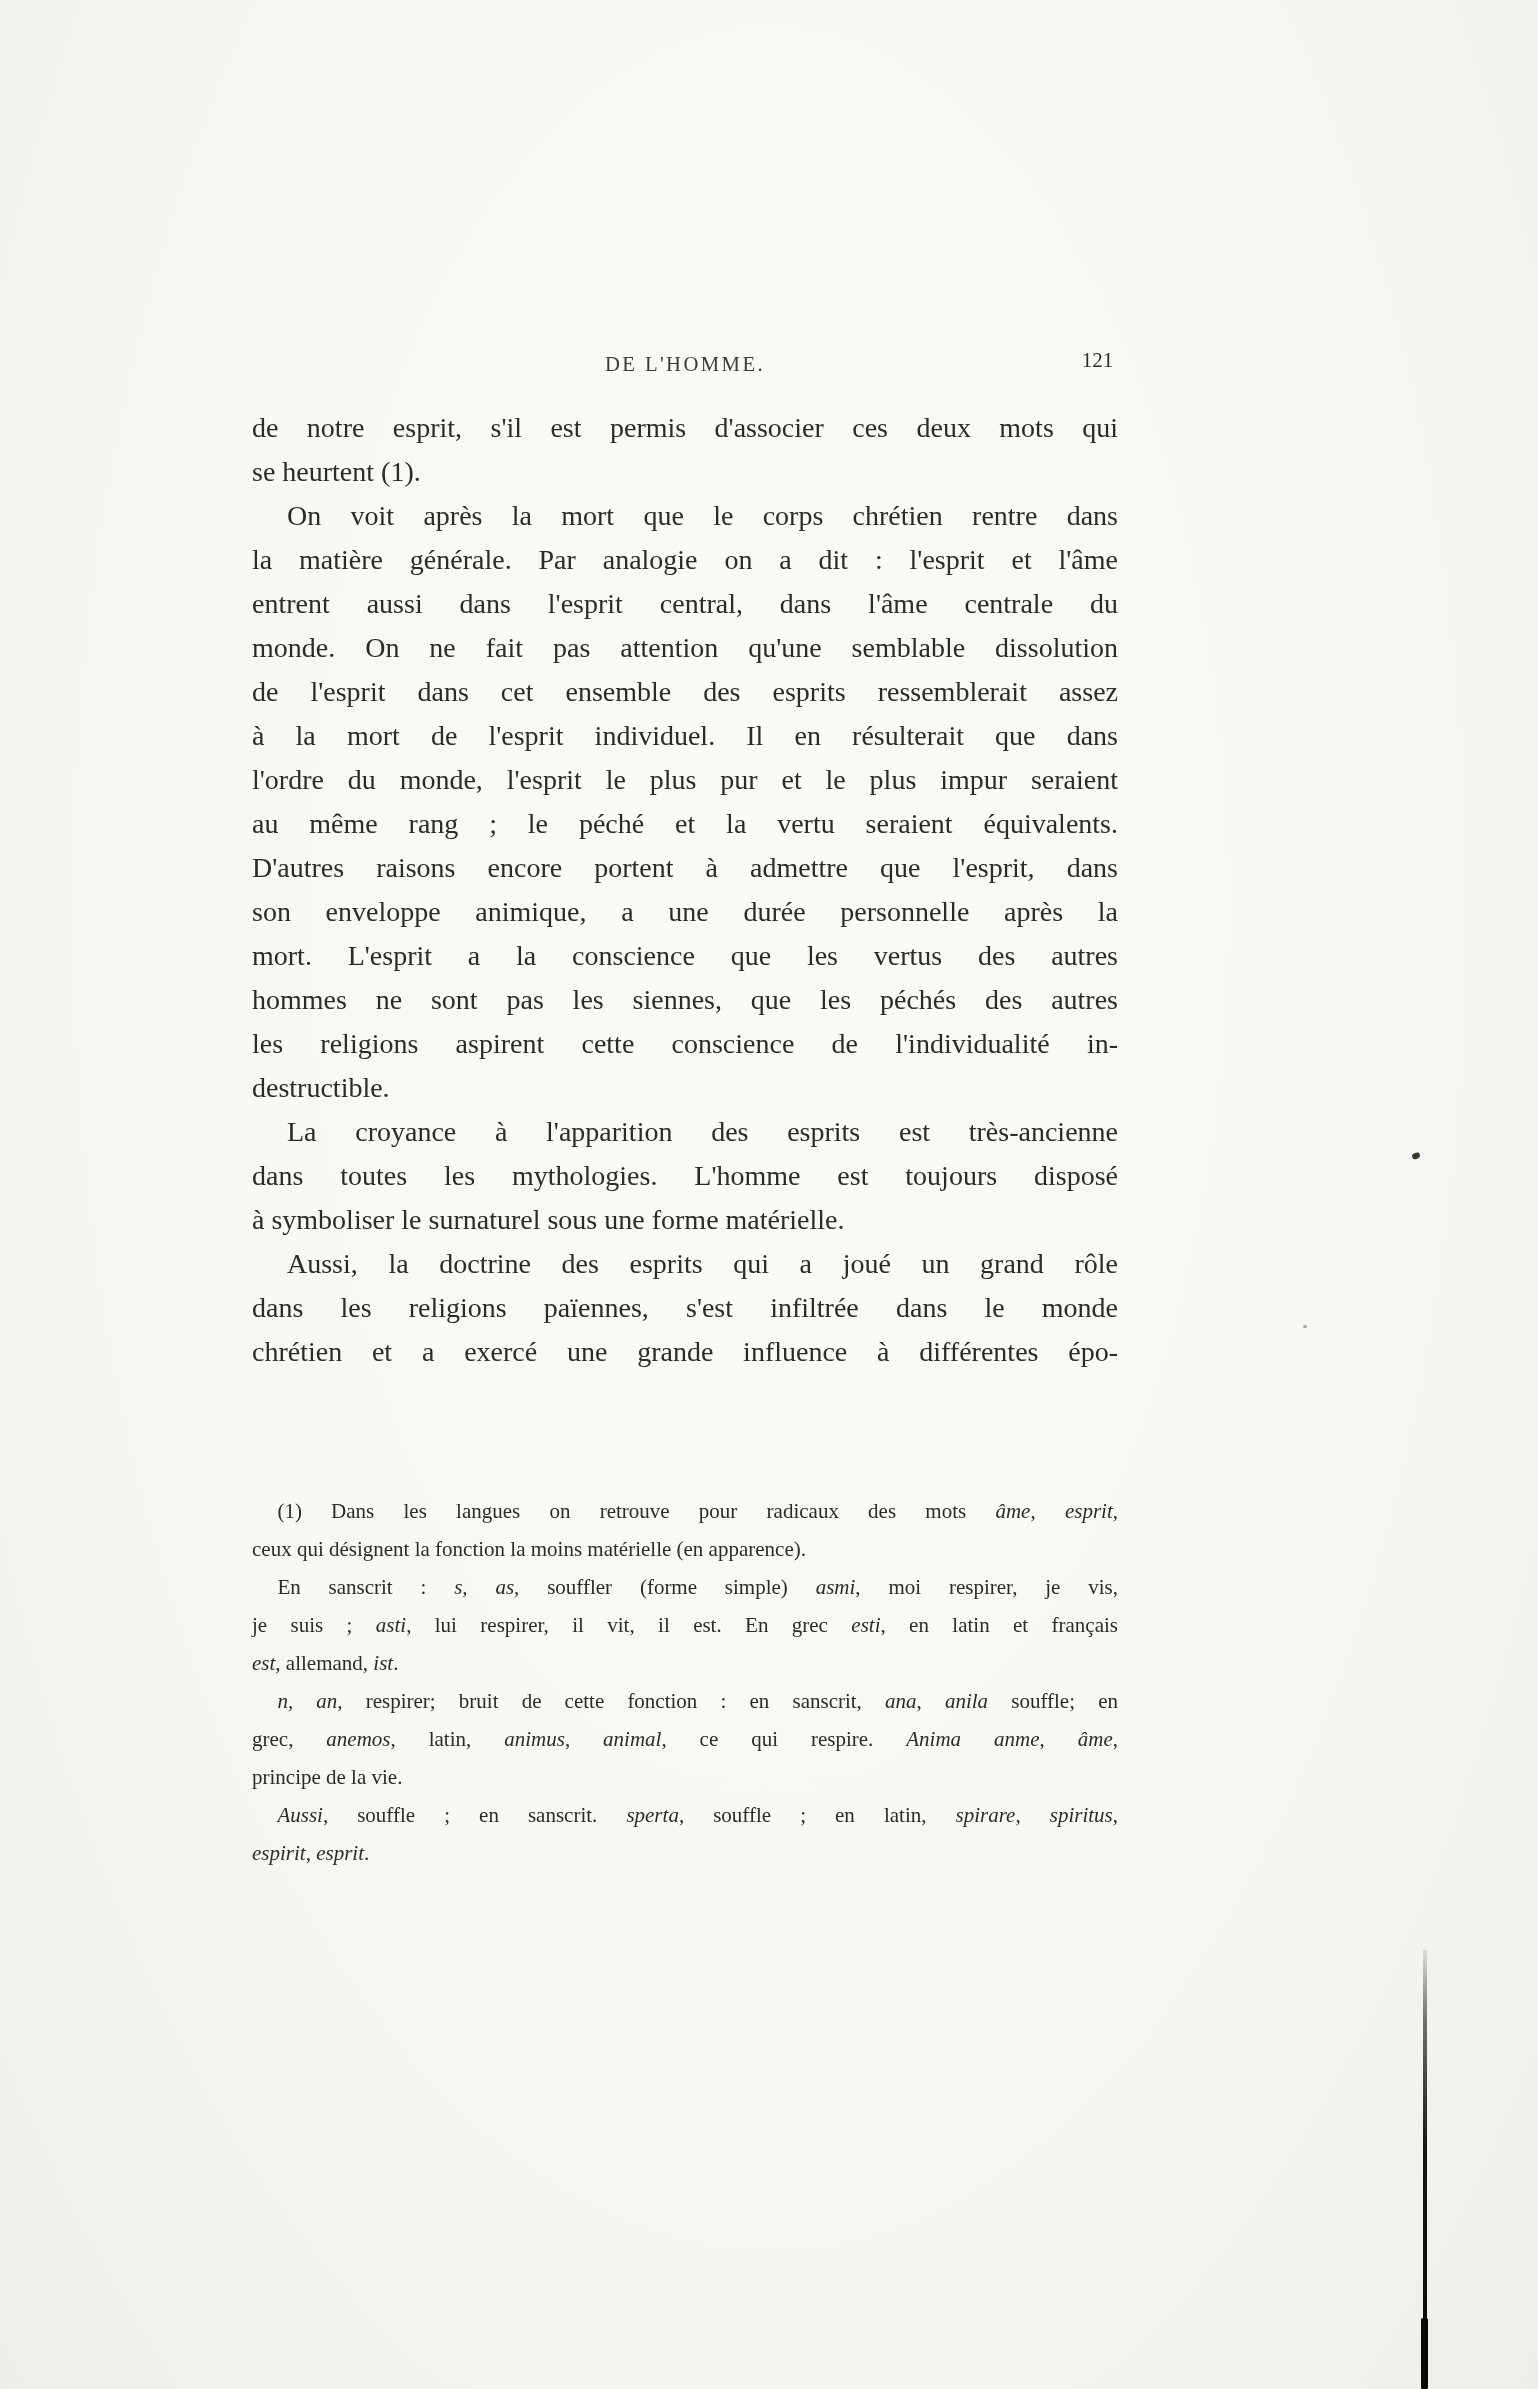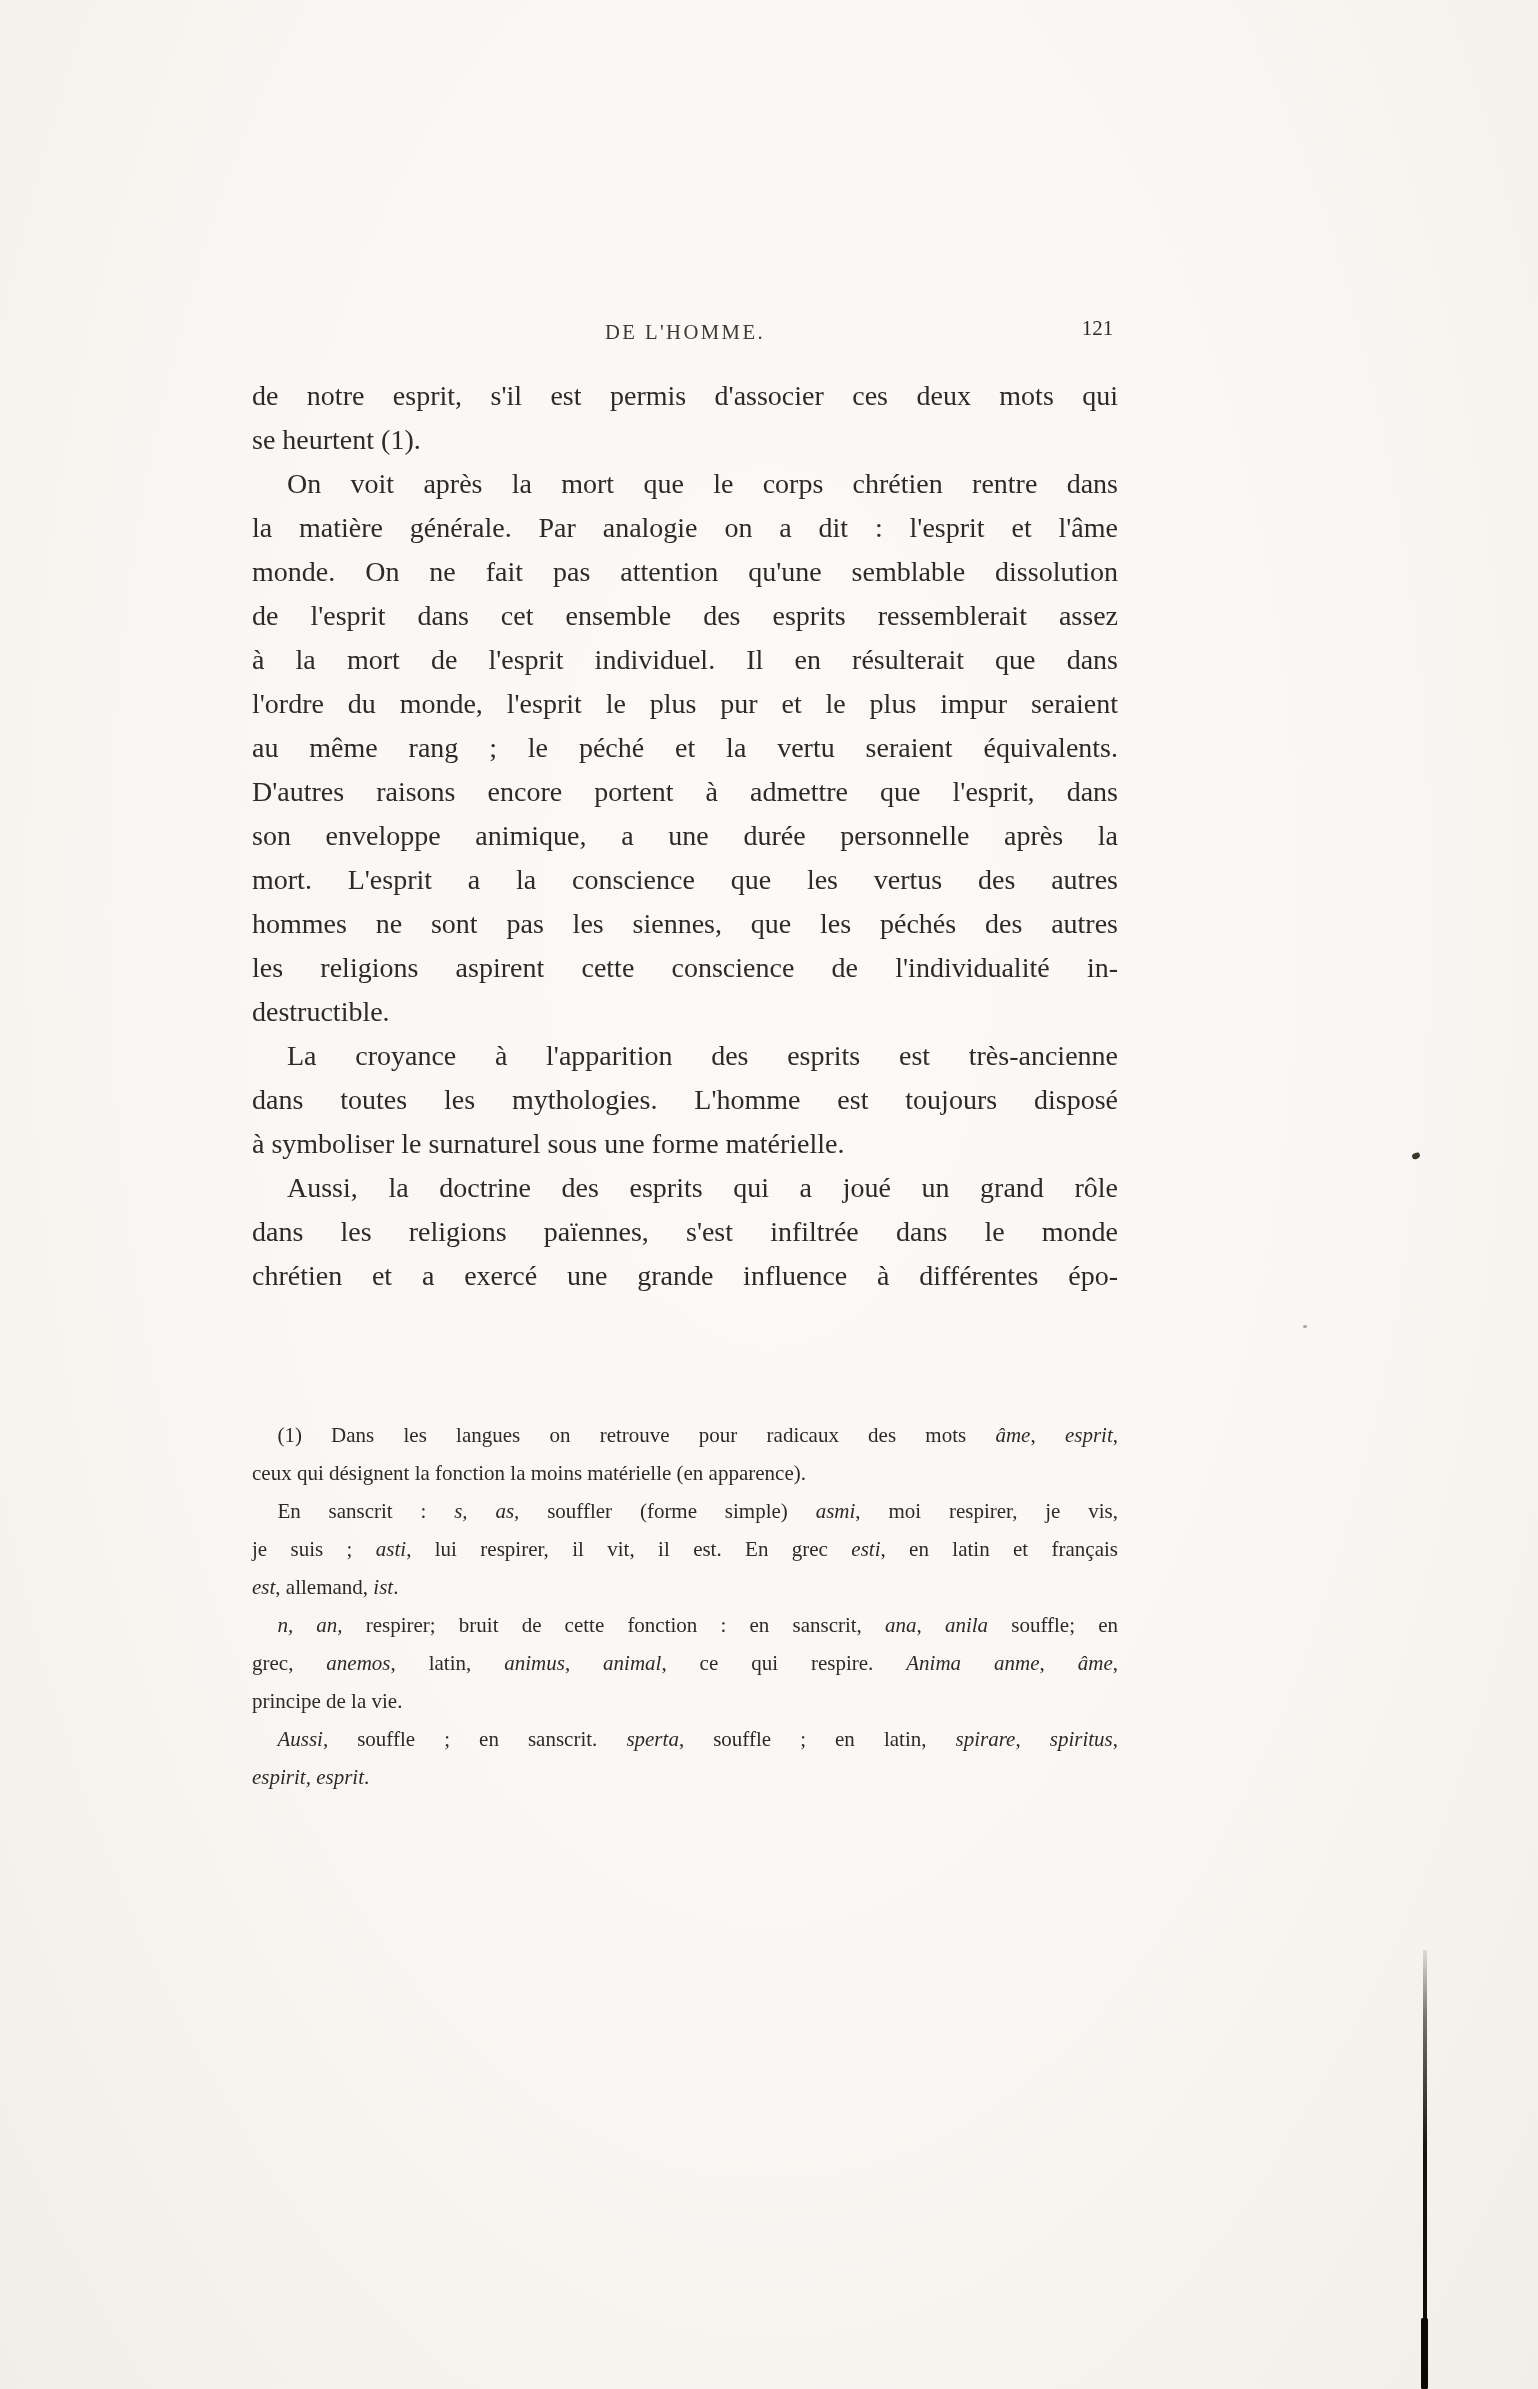--- a/index.html
+++ b/index.html
@@ -16,21 +16,21 @@
     color: #2d2b27;
   }
   .scan-page {
     position: absolute;
     inset: 0;
     background: radial-gradient(ellipse at 50% 38%, #fbfaf7 0%, #f8f7f3 55%, #f0eee8 100%);
   }
   .content {
     position: absolute;
     left: 252px;
-    top: 316px;
+    top: 348px;
     width: 866px;
   }
   .page-header {
     position: relative;
     height: 37px;
   }
   .running-title {
     position: absolute;
     left: 50%;
     transform: translateX(-50%);
@@ -127,20 +127,21 @@
     <div class="body-text">
 
       <div class="para">
         <div class="line">de notre esprit, s'il est permis d'associer ces deux mots qui</div>
         <div class="line last">se heurtent (1).</div>
       </div>
 
       <div class="para">
         <div class="line indent">On voit après la mort que le corps chrétien rentre dans</div>
         <div class="line">la matière générale. Par analogie on a dit : l'esprit et l'âme</div>
+        <div class="line">entrent aussi dans l'esprit central, dans l'âme centrale du</div>
         <div class="line">monde. On ne fait pas attention qu'une semblable dissolution</div>
         <div class="line">de l'esprit dans cet ensemble des esprits ressemblerait assez</div>
         <div class="line">à la mort de l'esprit individuel. Il en résulterait que dans</div>
         <div class="line">l'ordre du monde, l'esprit le plus pur et le plus impur seraient</div>
         <div class="line">au même rang ; le péché et la vertu seraient équivalents.</div>
         <div class="line">D'autres raisons encore portent à admettre que l'esprit, dans</div>
         <div class="line">son enveloppe animique, a une durée personnelle après la</div>
         <div class="line">mort. L'esprit a la conscience que les vertus des autres</div>
         <div class="line">hommes ne sont pas les siennes, que les péchés des autres</div>
         <div class="line">les religions aspirent cette conscience de l'individualité in-</div>

